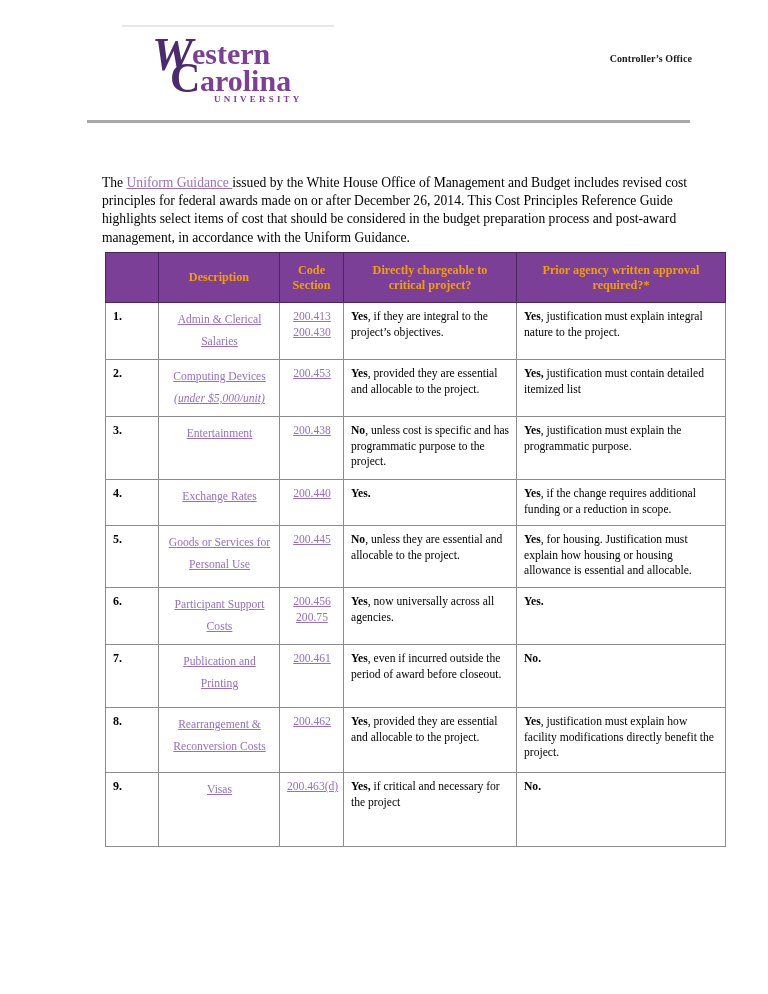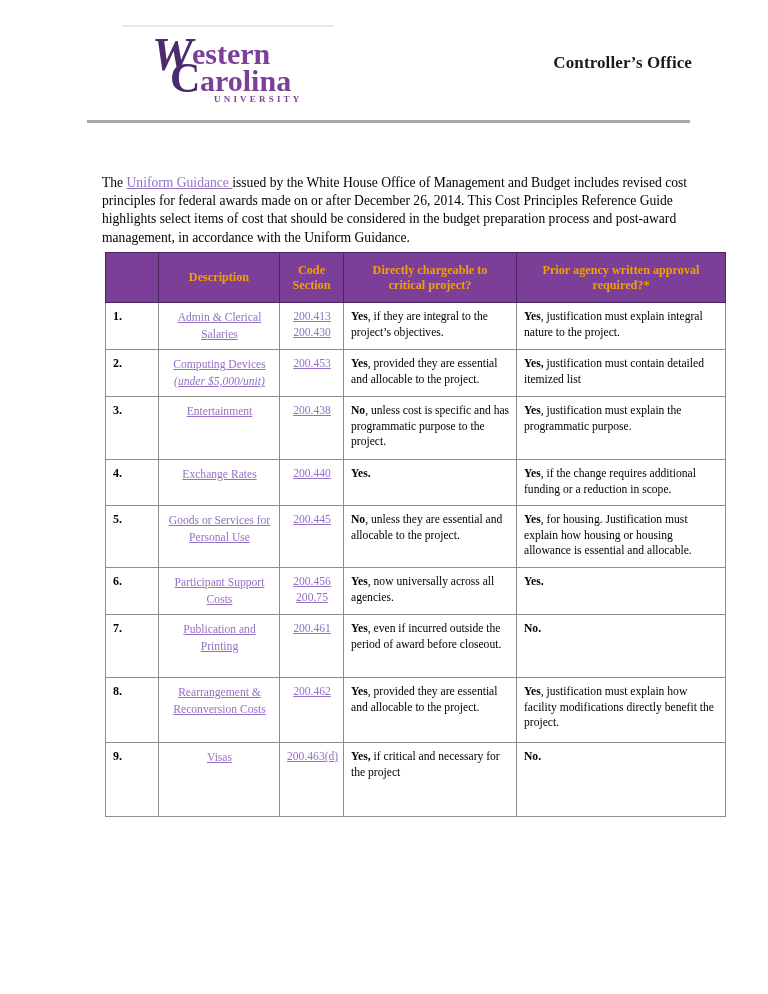--- a/index.html
+++ b/index.html
@@ -43,21 +43,21 @@
     width: 172px;
     height: 72px;
     user-select: none;
   }
   .logo svg { display: block; }
 
   .controller-office {
     position: absolute;
     right: 76px;
     top: 53px;
-    font-size: 17px;
+    font-size: 10px;
     font-weight: bold;
     letter-spacing: .1px;
     color: #1a1a1a;
   }
 
   .header-rule {
     position: absolute;
     left: 87px;
     top: 120px;
     width: 603px;
@@ -129,21 +129,21 @@
     padding: 4px 5px;
   }
   td.num {
     font-weight: bold;
     text-align: left;
     padding-left: 10px;
     font-size: 12px;
   }
   td.desc {
     text-align: center;
-    line-height: 17px;
+    line-height: 22px;
     font-family: Liberation Serif, serif;
   }
   td.code {
     text-align: center;
     line-height: 16px;
   }
   td.dir, td.prior {
     line-height: 15.6px;
   }
   td.dir b, td.prior b { font-weight: bold; }

